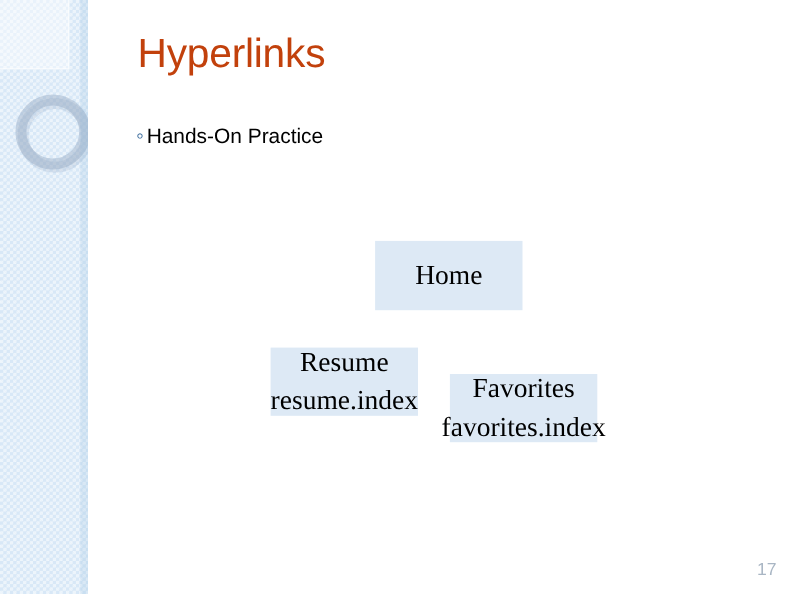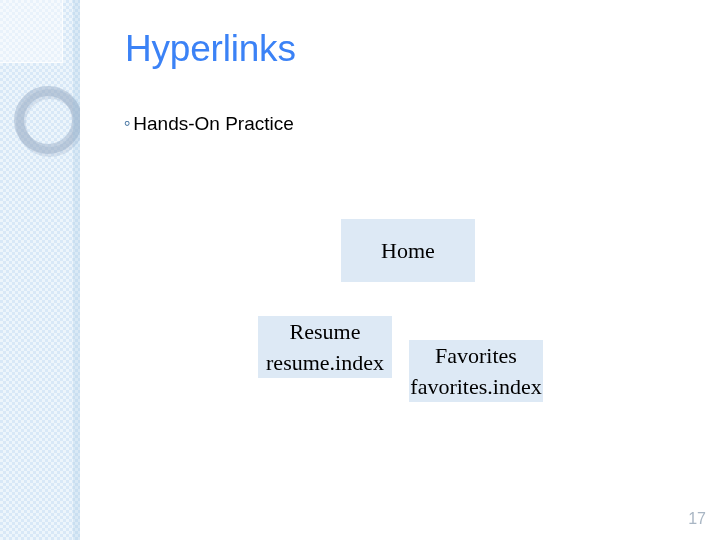--- a/index.html
+++ b/index.html
@@ -76,21 +76,21 @@
     box-sizing: border-box;
     transform: translate(2px, 3px);
   }
 
   
   #title {
     position: absolute;
     left: 125px;
     top: 28px;
     font-size: 37px;
-    color: #3b82f6;
+    color: #c2410c;
     letter-spacing: -0.2px;
     white-space: nowrap;
   }
   #bullet-line {
     position: absolute;
     left: 124px;
     top: 105px;
     display: flex;
     align-items: baseline;
     white-space: nowrap;
@@ -107,31 +107,31 @@
     font-size: 19px;
     color: #000000;
   }
 
   
   .node {
     position: absolute;
     background: #dde9f5;
     color: #000000;
     font-family: "Liberation Serif", serif;
-    font-size: 22px;
+    font-size: 25px;
     line-height: 1.42;
     text-align: center;
     display: flex;
     flex-direction: column;
     justify-content: center;
     align-items: center;
     box-sizing: border-box;
   }
   #node-home      { left: 341px; top: 219px; width: 134px; height: 63px; }
-  #node-resume    { left: 258px; top: 316px; width: 134px; height: 62px; }
+  #node-resume    { left: 246px; top: 316px; width: 134px; height: 62px; }
   #node-favorites { left: 409px; top: 316px; width: 134px; height: 62px; margin-top: 24px; }
   #conn-stem  { left: 405px; top: 282px; width: 6px;   height: 17px; }
   #conn-bar   { left: 323px; top: 294px; width: 171px; height: 5px; }
   #conn-left  { left: 323px; top: 294px; width: 5px;   height: 22px; }
   #conn-right { left: 489px; top: 294px; width: 5px;   height: 22px; }
 
   
   #page-number {
     position: absolute;
     right: 14px;

